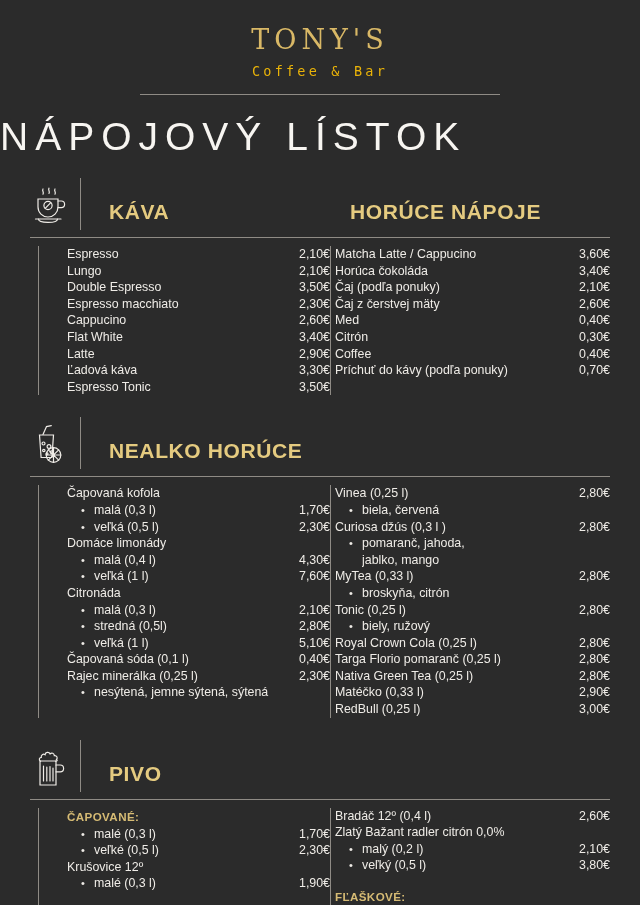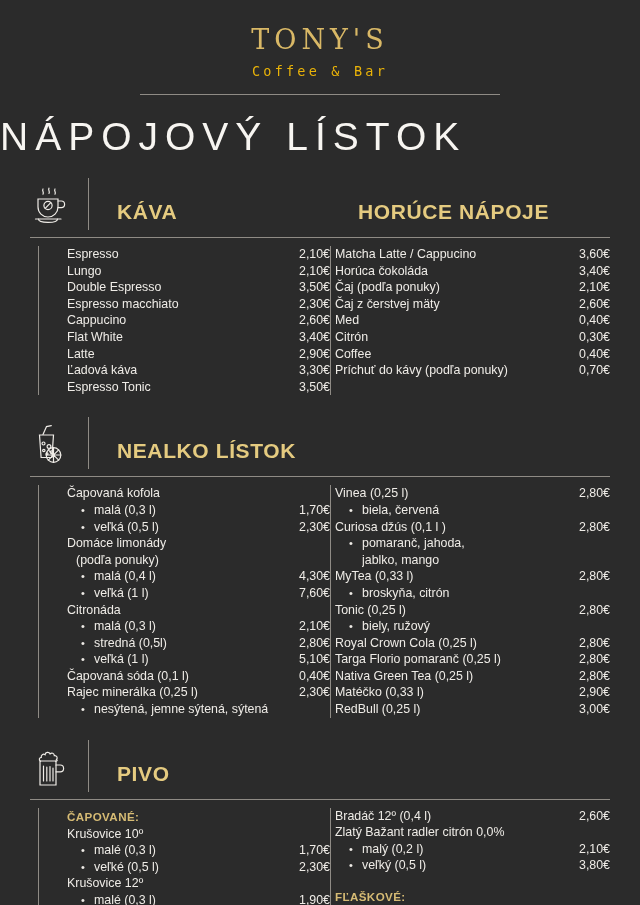--- a/index.html
+++ b/index.html
@@ -42,21 +42,20 @@
     margin-top:22px;
     line-height:1;
   }
 
   
   .section{position:relative;margin-top:22px;padding-left:30px;padding-right:30px;box-sizing:border-box;}
   .sec-head{
     position:relative;
     display:flex;align-items:flex-end;
     height:52px;
-    gap:8px;
   }
   .sec-icon{
     width:40px;height:46px;
     display:flex;align-items:center;justify-content:center;
     flex:0 0 40px;
   }
   .sec-icon svg{display:block;}
   .sec-titles{
     position:relative;
     flex:1 1 auto;
@@ -242,21 +241,21 @@
   <circle cx="12.5" cy="19.5" r="1.5"></circle>
               <circle cx="18" cy="22.5" r="1.9"></circle>
   <circle cx="12.8" cy="26.5" r="1.2"></circle>
               <circle cx="16" cy="29.8" r="1"></circle>
   <circle cx="20.5" cy="28.2" r="1.3"></circle>
   <circle cx="22.5" cy="31" r="7.3"></circle>
   <path d="M22.5 23.7v14.6M15.2 31h14.6M17.3 25.8l10.4 10.4M27.7 25.8L17.3 36.2"></path>
 </svg>
 </div>
           <div class="sec-titles">
-            <div class="sec-title left">NEALKO LÍSTOK</div>
+            <div class="sec-title left">NEALKO HORÚCE</div>
             <div class="sec-title right"></div>
           </div>
         </div>
         <div class="sec-rule"></div>
         <div class="cols">
           <div class="col left">
             <div class="row">
               <span class="nm">Čapovaná kofola</span>
               <span class="pr"></span>
             </div>
@@ -265,24 +264,20 @@
               <span class="pr">1,70€</span>
             </div>
             <div class="row sub">
               <span class="nm">veľká (0,5 l)</span>
               <span class="pr">2,30€</span>
             </div>
             <div class="row">
               <span class="nm">Domáce limonády</span>
               <span class="pr"></span>
             </div>
-            <div class="row indent">
-              <span class="nm">(podľa ponuky)</span>
-              <span class="pr"></span>
-            </div>
             <div class="row sub">
               <span class="nm">malá (0,4 l)</span>
               <span class="pr">4,30€</span>
             </div>
             <div class="row sub">
               <span class="nm">veľká (1 l)</span>
               <span class="pr">7,60€</span>
             </div>
             <div class="row">
               <span class="nm">Citronáda</span>
@@ -316,21 +311,21 @@
           <div class="col right">
             <div class="row">
               <span class="nm">Vinea (0,25 l)</span>
               <span class="pr">2,80€</span>
             </div>
             <div class="row sub">
               <span class="nm">biela, červená</span>
               <span class="pr"></span>
             </div>
             <div class="row">
-              <span class="nm">Curiosa džús (0,1 l )</span>
+              <span class="nm">Curiosa džús (0,3 l )</span>
               <span class="pr">2,80€</span>
             </div>
             <div class="row sub">
               <span class="nm">pomaranč, jahoda,</span>
               <span class="pr"></span>
             </div>
             <div class="row cont">
               <span class="nm">jablko, mango</span>
               <span class="pr"></span>
             </div>
@@ -385,24 +380,20 @@
 </div>
           <div class="sec-titles">
             <div class="sec-title left">PIVO</div>
             <div class="sec-title right"></div>
           </div>
         </div>
         <div class="sec-rule"></div>
         <div class="cols">
           <div class="col left">
             <div class="label">ČAPOVANÉ:</div>
-            <div class="row">
-              <span class="nm">Krušovice 10º</span>
-              <span class="pr"></span>
-            </div>
             <div class="row sub">
               <span class="nm">malé (0,3 l)</span>
               <span class="pr">1,70€</span>
             </div>
             <div class="row sub">
               <span class="nm">veľké (0,5 l)</span>
               <span class="pr">2,30€</span>
             </div>
             <div class="row">
               <span class="nm">Krušovice 12º</span>

